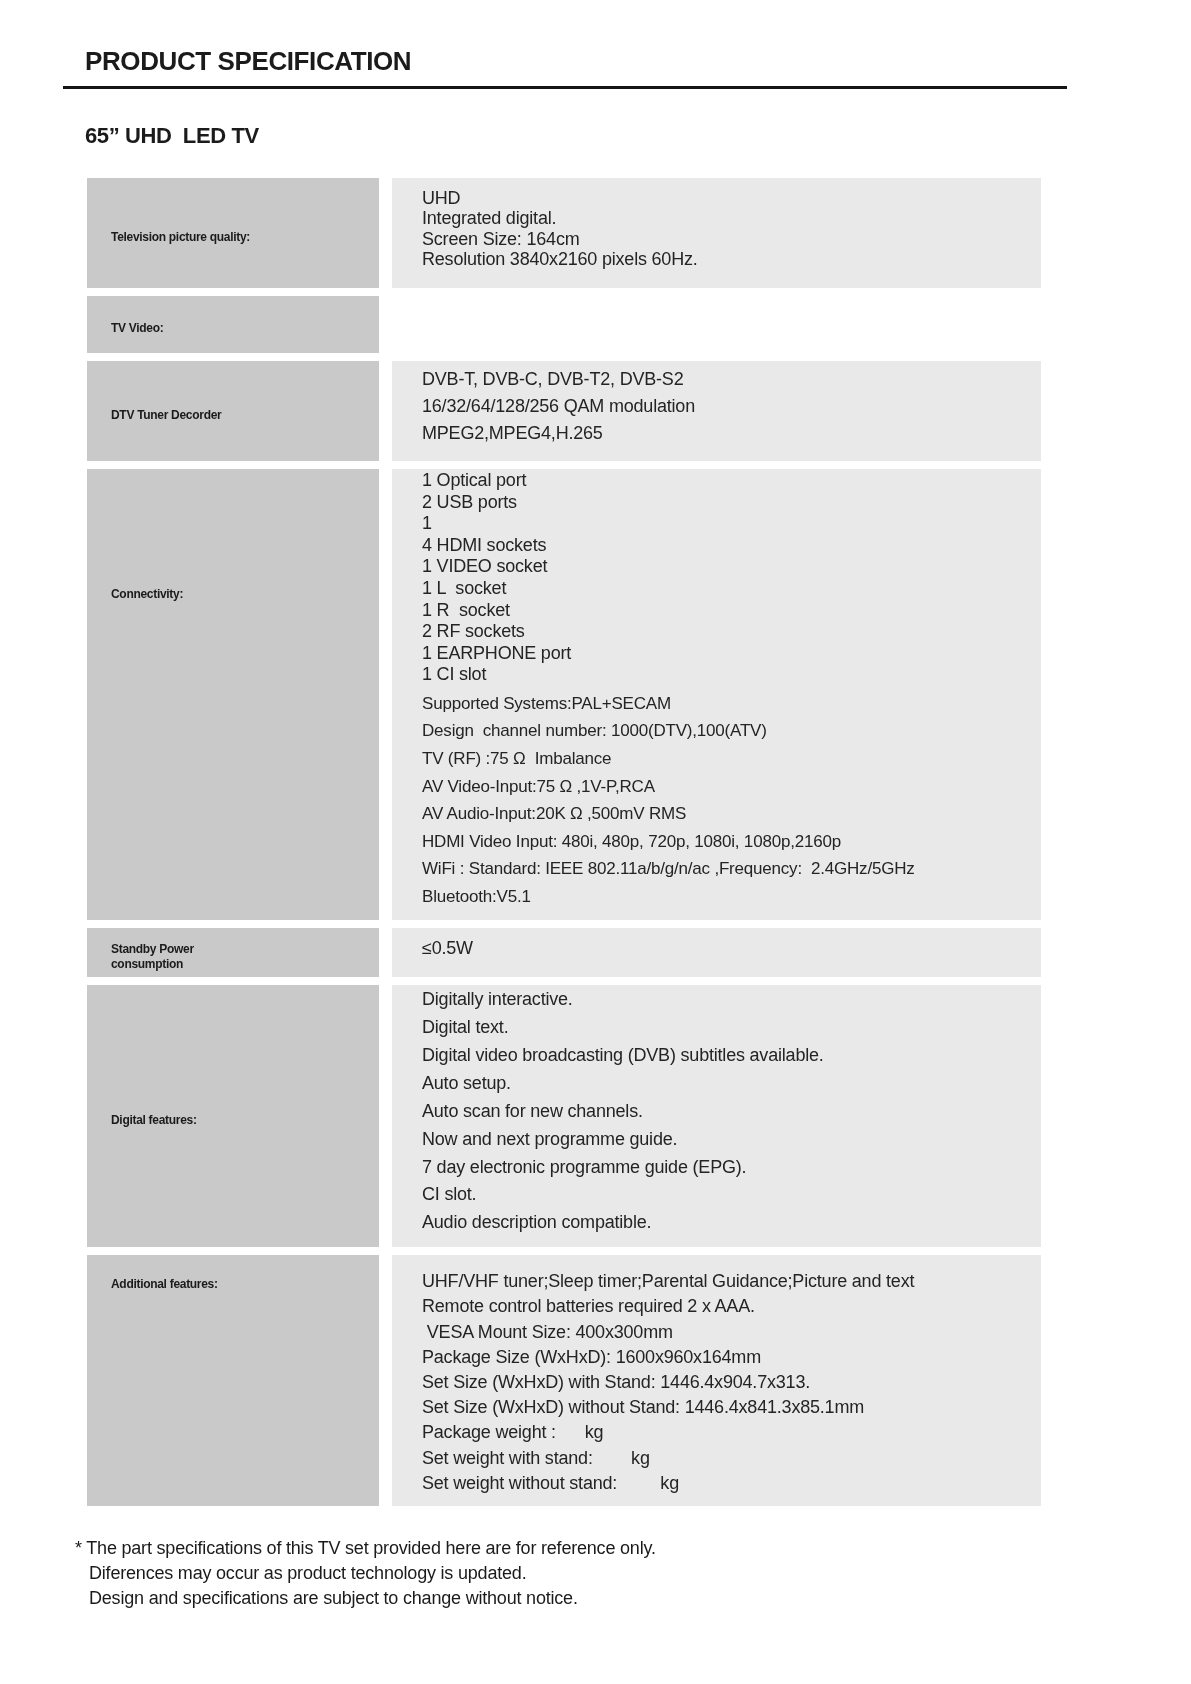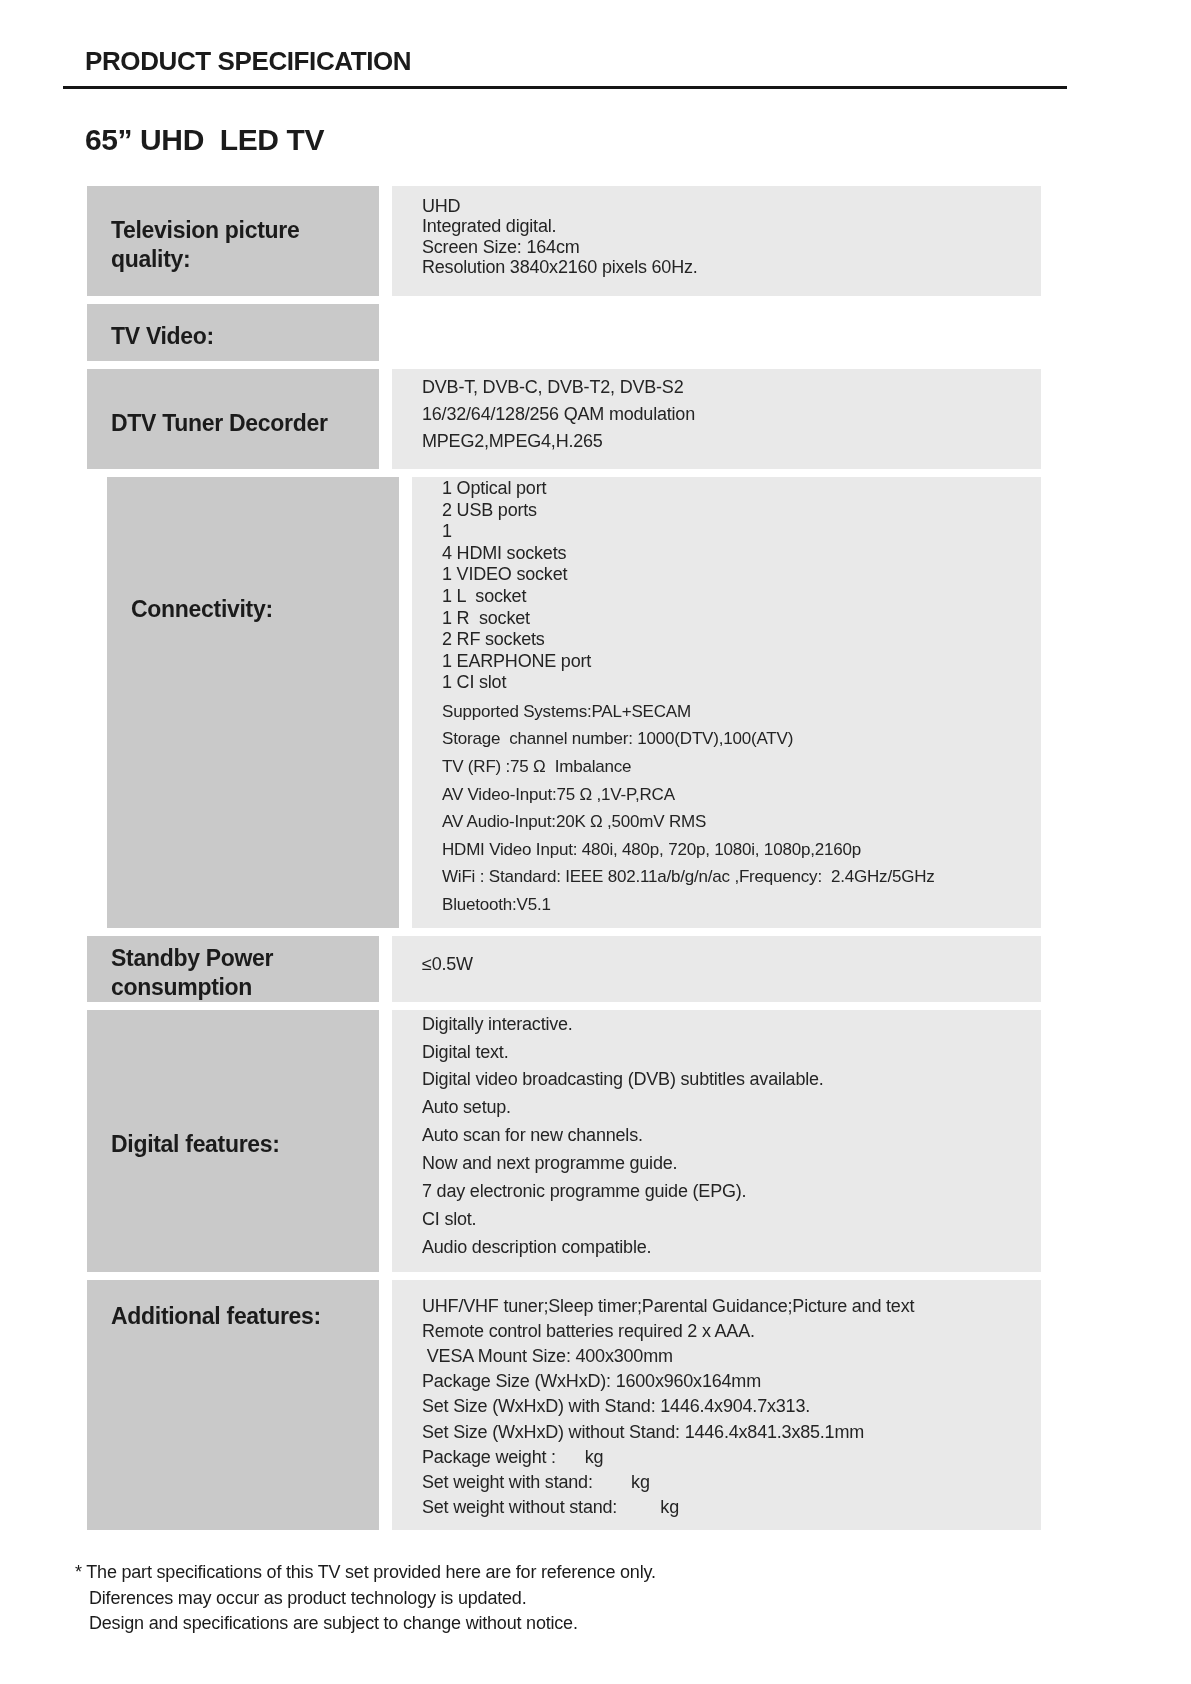--- a/index.html
+++ b/index.html
@@ -25,38 +25,38 @@
     color:var(--ink-strong);
     white-space:pre;
   }
   .title-rule{
     margin:9px 0 0 63px;
     width:1068px;height:3px;
     background:#151515;
   }
   .product-title{
     margin:34px 0 0 85px;
-    font-size:30px;font-weight:bold;
+    font-size:22px;font-weight:bold;
     letter-spacing:-0.4px;
     color:var(--ink-strong);
     white-space:pre;
   }
 
   .spec-table{
     margin:29px 0 0 87px;
     width:954px;
     display:flex;flex-direction:column;gap:8px;
   }
   .spec-row{display:flex;gap:13px;}
   .cell-label{
     width:292px;flex:0 0 292px;
     background:var(--label-cell);
     display:flex;align-items:center;
     padding:8px 18px 0 24px;
-    font-size:23px;font-weight:bold;
+    font-size:12px;font-weight:bold;
     letter-spacing:-0.3px;
     color:var(--ink-strong);
     white-space:pre-wrap;
     line-height:1.25;
   }
   .cell-value{
     flex:1;
     background:var(--value-cell);
     display:flex;flex-direction:column;justify-content:center;
     padding:1px 16px 10px 30px;
@@ -66,21 +66,21 @@
   }
   .cell-value .lines{white-space:pre-wrap;}
 
   
   .row-picture{min-height:110px;}
   .row-picture .lines{line-height:1.12;}
   .row-system{min-height:57px;}
   .row-tuner{min-height:100px;}
   .row-tuner .lines{line-height:1.5;}
   .row-connectivity{min-height:438px;}
-  .row-connectivity .cell-label{align-items:flex-start;padding-top:118px;margin-left:20px;}
+  .row-connectivity .cell-label{align-items:flex-start;padding-top:118px;}
   .row-connectivity .lines{line-height:1.2;}
   .row-connectivity .lines-sub{white-space:pre-wrap;font-size:17px;line-height:1.62;margin-top:4px;}
   .row-sound{min-height:53px;}
   .row-sound .lines{line-height:1.4;}
   .row-standby{min-height:49px;border-radius:8px;}
   .row-digital{min-height:241px;}
   .row-digital .lines{line-height:1.55;}
   .row-additional{min-height:216px;}
   .row-additional .cell-label{align-items:flex-start;padding-top:22px;}
   .row-additional .cell-value{justify-content:center;padding-top:14px;}
@@ -139,21 +139,21 @@
 2 USB ports
 1
 4 HDMI sockets
 1 VIDEO socket
 1 L  socket
 1 R  socket
 2 RF sockets
 1 EARPHONE port
 1 CI slot</div>
         <div class="lines-sub">Supported Systems:PAL+SECAM
-Storage  channel number: 1000(DTV),100(ATV)
+Design  channel number: 1000(DTV),100(ATV)
 TV (RF) :75 Ω  Imbalance
 AV Video-Input:75 Ω ,1V-P,RCA
 AV Audio-Input:20K Ω ,500mV RMS
 HDMI Video Input: 480i, 480p, 720p, 1080i, 1080p,2160p
 WiFi : Standard: IEEE 802.11a/b/g/n/ac ,Frequency:  2.4GHz/5GHz
 Bluetooth:V5.1</div>
       </div>
     </div>
 
 

